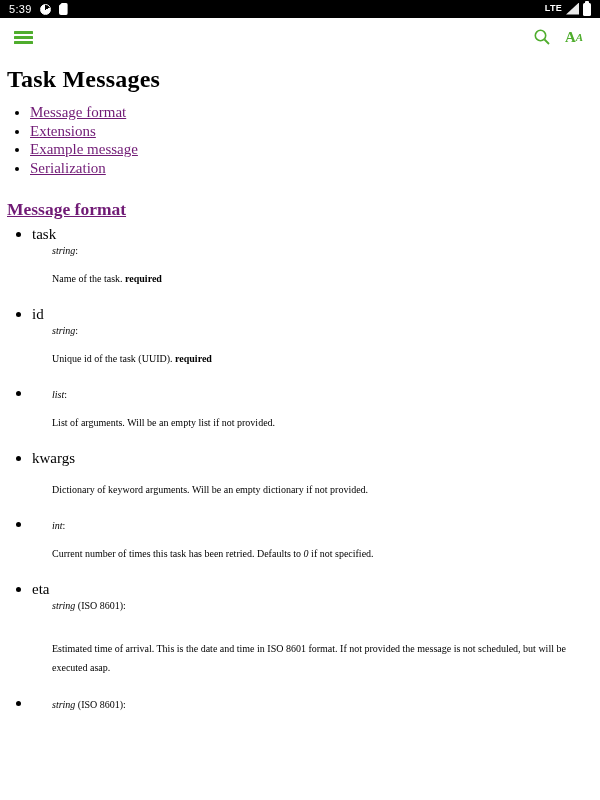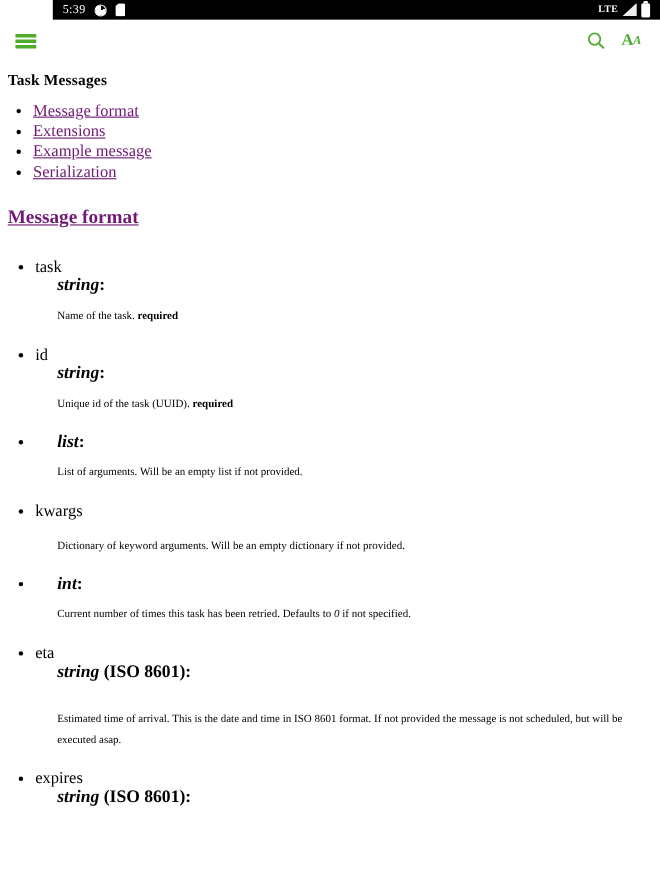--- a/index.html
+++ b/index.html
@@ -3,21 +3,21 @@
 <meta charset="utf-8">
 <style>
   * { margin: 0; padding: 0; box-sizing: border-box; }
   html, body { width: 600px; height: 800px; background: #fff; overflow: hidden; }
   body { font-family: "Liberation Serif", serif; color: #000; }
 
   
   .status-bar {
     height: 18px; background: #000; color: #fff;
     display: flex; align-items: center; padding: 0 9px;
-    font-family: Liberation Serif, serif; font-size: 11px; margin-left: 48px;
+    font-family: Liberation Sans, sans-serif; font-size: 11px;
   }
   .sb-left { display: flex; align-items: center; gap: 8px; }
   .sb-right { margin-left: auto; display: flex; gap: 4px; }
   .sb-time { letter-spacing: .3px; }
   .notif-circle {
     width: 11px; height: 11px; border-radius: 50%;
     background: conic-gradient(#000 0 18%, #fff 18% 100%);
     border: 1.5px solid #fff;
   }
   .notif-rect {
@@ -50,33 +50,33 @@
   .search-icon svg { display: block; }
   .textsize-icon {
     color: var(--accent); font-family: "Liberation Serif", serif;
     font-weight: 700; font-size: 15px; line-height: 15px; margin-left: 8px;
   }
   .textsize-icon .small-a { font-size: 11px; font-style: italic; vertical-align: -3px; }
 
   
   .content { padding: 8px 12px 0 7px; }
   h1[data-name="page-title"] {
-    font-size: 14px; font-weight: 700; margin: 2px 0 10px 0; letter-spacing: .2px;
+    font-size: 24px; font-weight: 700; margin: 2px 0 10px 0; letter-spacing: .2px;
   }
   ul[data-name="toc-list"] { list-style: disc; padding-left: 23px; margin: 4px 0 0 0; }
   ul[data-name="toc-list"] li { font-size: 15px; line-height: 18.6px; }
   a { color: #701a75; }
   h2[data-name="section-heading"] { margin: 17px 0 0 0; }
   h2[data-name="section-heading"] a { font-size: 17.5px; font-weight: 700; }
 
-  ul[data-name="field-list"] { list-style: disc; padding-left: 25px; margin: 24px 0 0 0; }
+  ul[data-name="field-list"] { list-style: disc; padding-left: 25px; margin: 4px 0 0 0; }
   ul[data-name="field-list"] > li { margin-bottom: 16px; }
   .field-term { font-size: 15px; line-height: 19px; }
   .field-type {
-    font-size: 16px; font-weight: 700; margin-left: 20px; line-height: 12px; margin-top: 1px;
+    font-size: 10px; font-weight: 400; margin-left: 20px; line-height: 12px; margin-top: 1px;
   }
   .field-type em { font-style: italic; }
   p[data-name="field-description"] {
     font-size: 10px; line-height: 19.5px; margin: 12px 0 0 20px; max-width: 545px;
   }
   p[data-name="field-description"].spaced { margin-top: 27px; }
   p[data-name="field-description"] b { font-weight: 700; }
   p[data-name="field-description"] i { font-style: italic; }
 </style>
 </head>
@@ -150,17 +150,16 @@
       <li data-name="field-item">
         <div class="field-type" data-name="field-type"><em>int</em><span>:</span></div>
         <p data-name="field-description"><span>Current number of times this task has been retried. Defaults to </span><i>0</i><span> if not specified.</span></p>
       </li>
       <li data-name="field-item">
         <div class="field-term" data-name="field-term">eta</div>
         <div class="field-type" data-name="field-type"><em>string</em><span> (ISO 8601):</span></div>
         <p data-name="field-description" class="spaced"><span>Estimated time of arrival. This is the date and time in ISO 8601 format. If not provided the message is not scheduled, but will be executed asap.</span></p>
       </li>
       <li data-name="field-item">
-        <div class="field-term" data-name="field-term">expires</div>
         <div class="field-type" data-name="field-type"><em>string</em><span> (ISO 8601):</span></div>
       </li>
     </ul>
 </div>
 
 </body></html>

